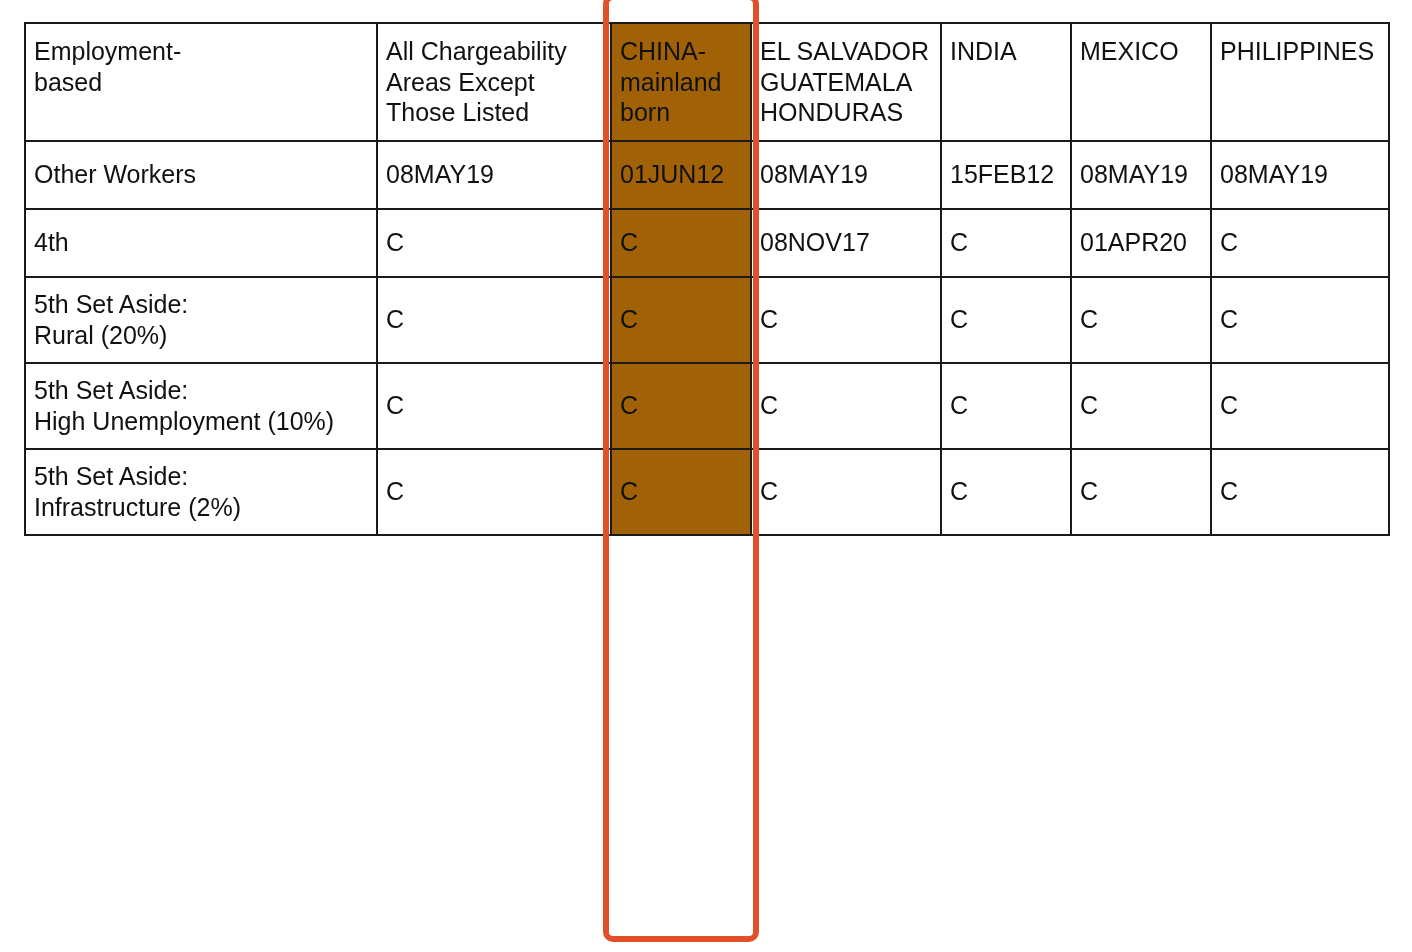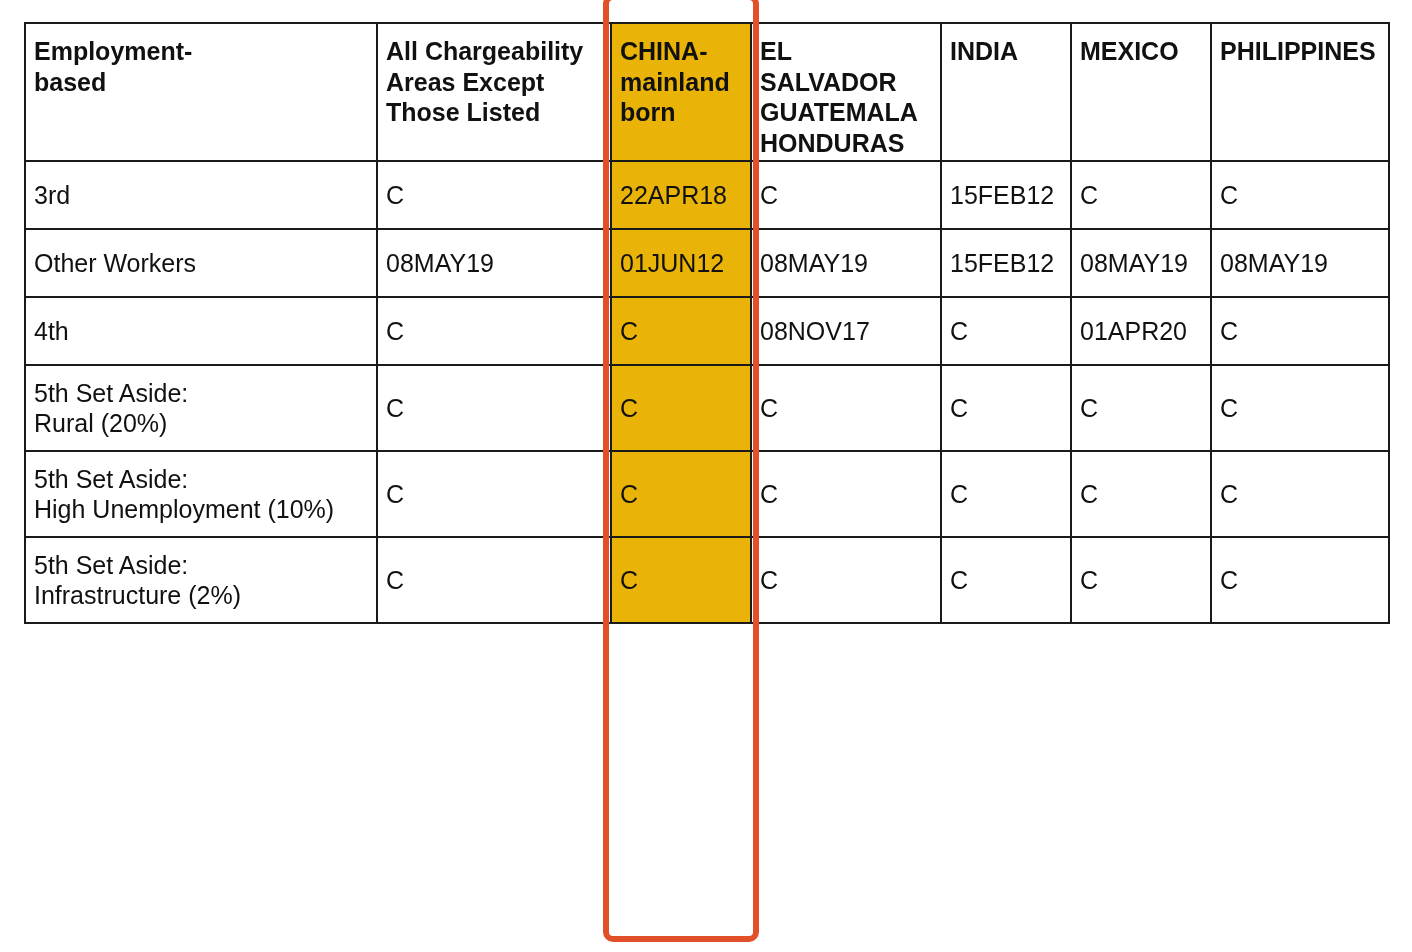--- a/index.html
+++ b/index.html
@@ -34,37 +34,37 @@
     padding: 4px 8px;
     font-size: 25px;
     line-height: 1.22;
     font-weight: normal;
     text-align: left;
     color: #111111;
     white-space: pre-line;
     overflow: hidden;
   }
   table.visa-bulletin thead th {
-    font-weight: bold;
+    font-weight: normal;
     vertical-align: top;
     padding-top: 12px;
-    padding-bottom: 2px;
+    padding-bottom: 12px;
   }
   
   col.c0 { width: 352px; }
   col.c1 { width: 234px; }
   col.c2 { width: 140px; }
   col.c3 { width: 190px; }
   col.c4 { width: 130px; }
   col.c5 { width: 140px; }
   col.c6 { width: 178px; }
 
   
   .col-hl {
-    background: #eab308;
+    background: #a16207;
     margin-left: 10px;
   }
 
   
   #highlight-box {
     position: absolute;
     border: 6px solid #e2502a;
     border-radius: 10px;
     pointer-events: none;
     box-sizing: border-box;
@@ -99,29 +99,20 @@
 born</th>
         <th>EL SALVADOR
 GUATEMALA
 HONDURAS</th>
         <th>INDIA</th>
         <th>MEXICO</th>
         <th>PHILIPPINES</th>
       </tr>
     </thead>
     <tbody>
-      <tr class="row-reg">
-        <td>3rd</td>
-        <td>C</td>
-        <td class="col-hl">22APR18</td>
-        <td>C</td>
-        <td>15FEB12</td>
-        <td>C</td>
-        <td>C</td>
-      </tr>
       <tr class="row-reg">
         <td>Other Workers</td>
         <td>08MAY19</td>
         <td class="col-hl">01JUN12</td>
         <td>08MAY19</td>
         <td>15FEB12</td>
         <td>08MAY19</td>
         <td>08MAY19</td>
       </tr>
       <tr class="row-reg">

